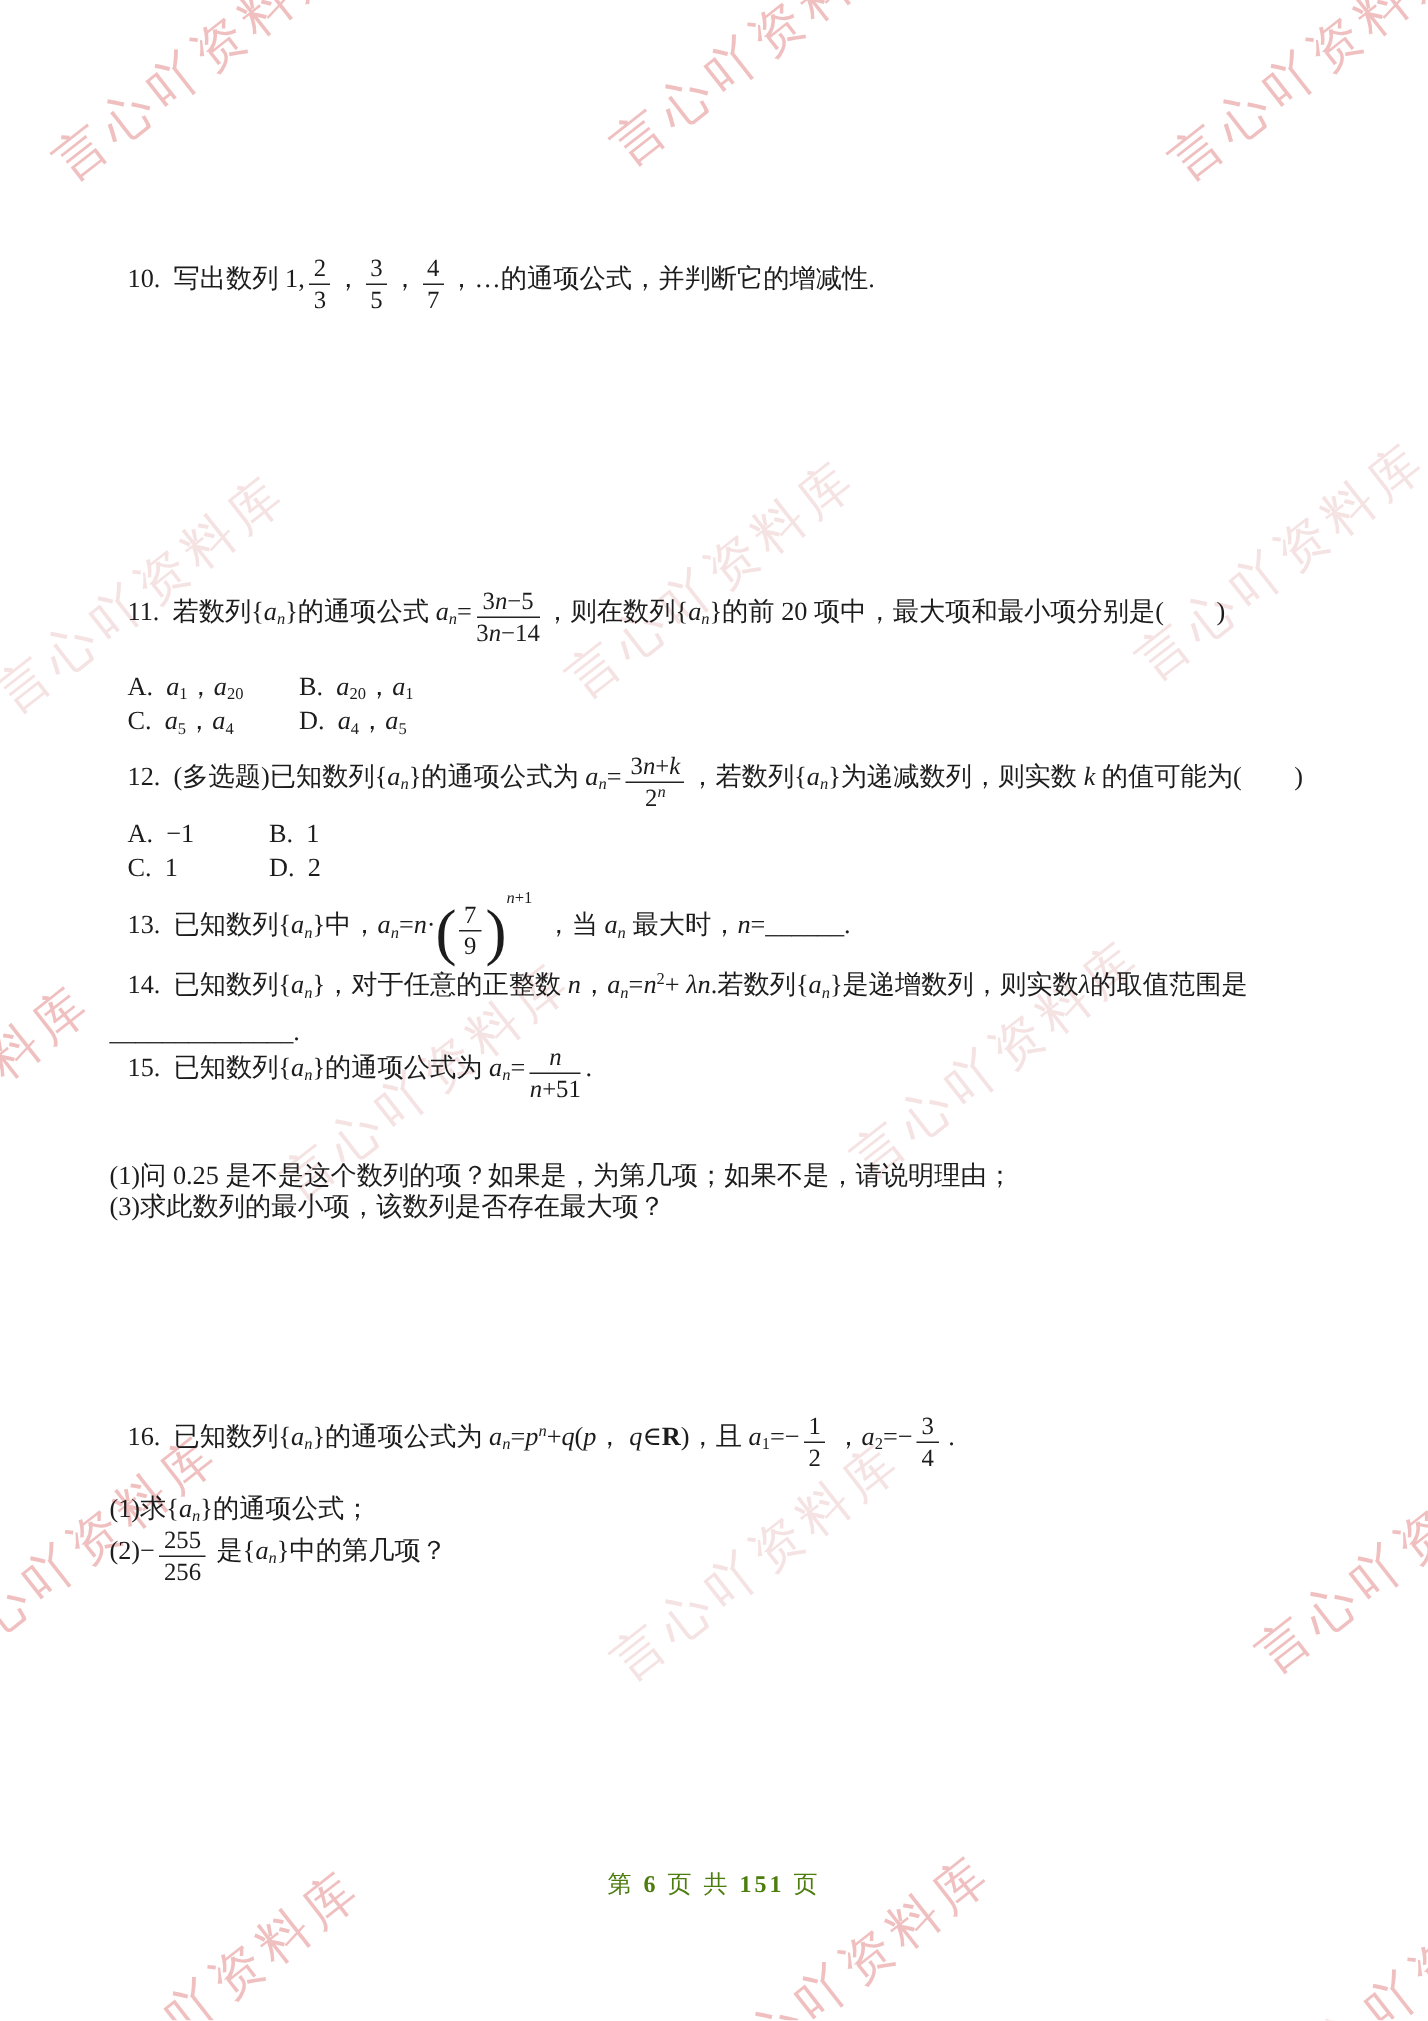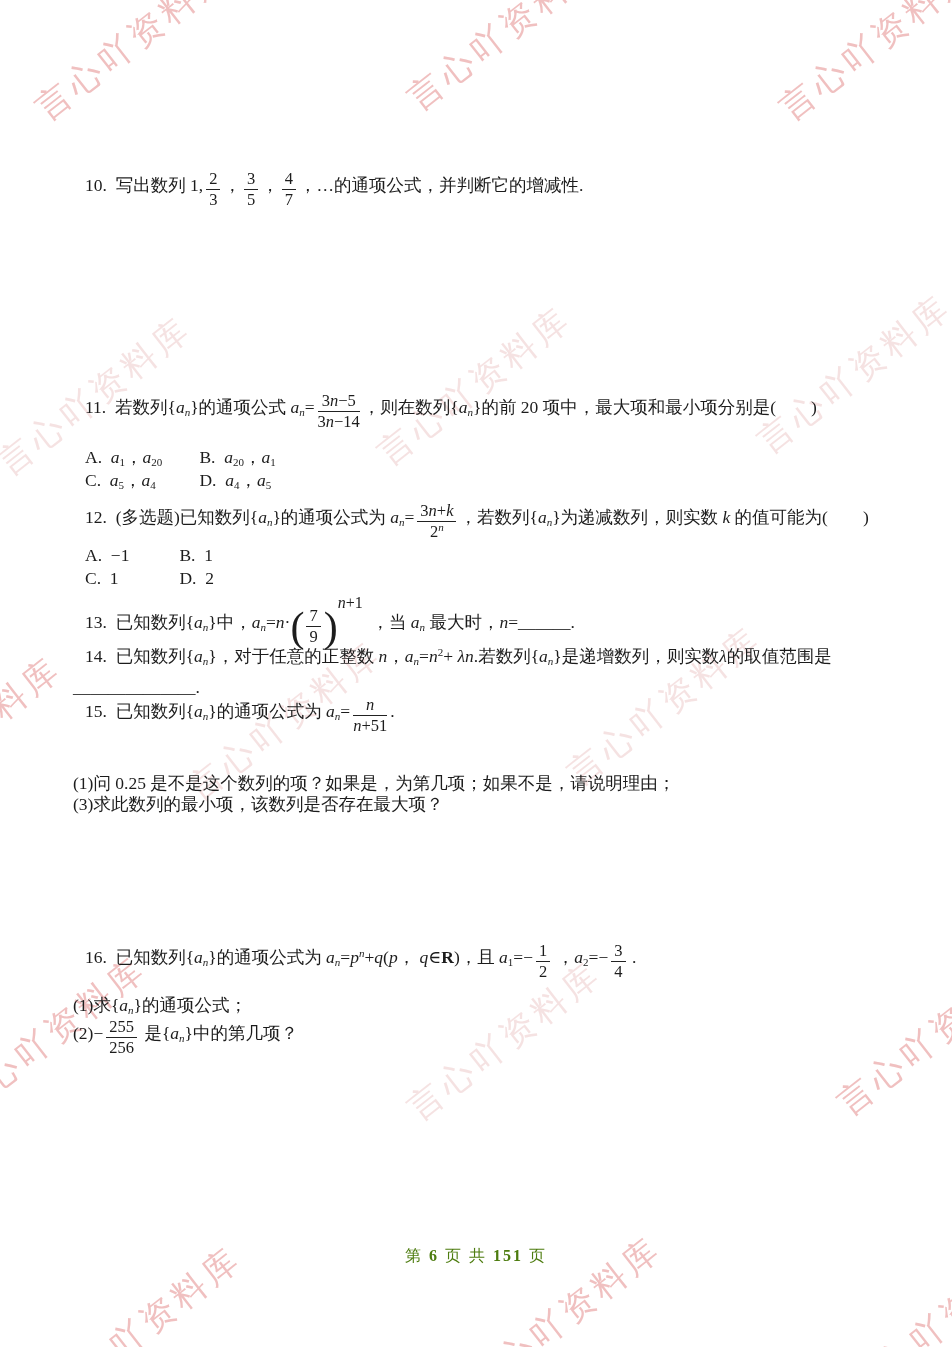--- a/index.html
+++ b/index.html
@@ -21,21 +21,21 @@
   b { font-weight:bold; }
   sub { font-size:11px; vertical-align:-3px; line-height:0; }
   sup { font-size:11px; vertical-align:6px; line-height:0; }
   .frac {
     display:inline-block; vertical-align:-0.85em; text-align:center;
     margin:0 3px; font-size:16.5px; line-height:1.12;
   }
   .frac .fn { display:block; border-bottom:1.2px solid #222; padding:0 3px 1px; }
   .frac .fd { display:block; padding-top:1px; }
   .bp { font-size:42px; font-weight:300; line-height:0; vertical-align:-0.32em; letter-spacing:-1px; }
-  .hisup { font-size:16px; vertical-align:20px; margin-left:1px; }
+  .hisup { font-size:11px; vertical-align:20px; margin-left:1px; }
   .optcol { display:inline-block; }
   .w110 { width:110px; }
   .w90  { width:90px; }
   .footer {
     position:absolute; left:0; top:1246px; width:100%; text-align:center;
     font-size:16px; color:#4d7c0f; letter-spacing:2px;
   }
 </style>
 </head>
 <body>

